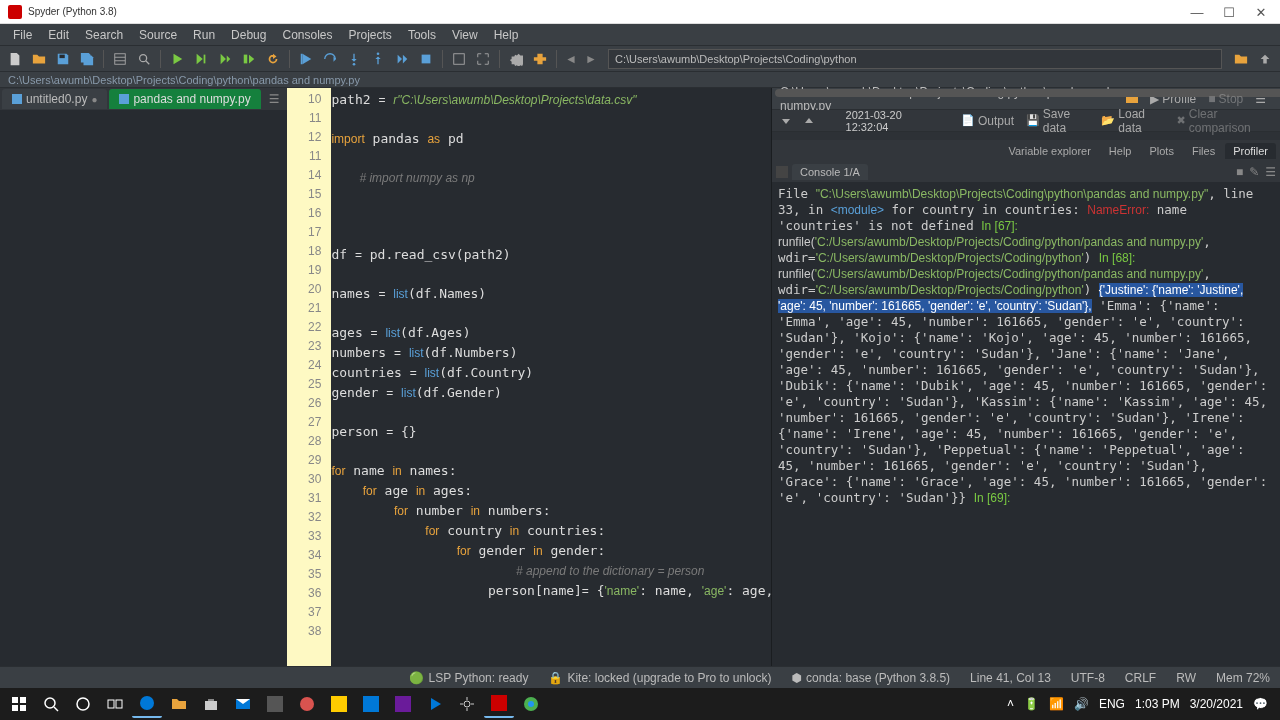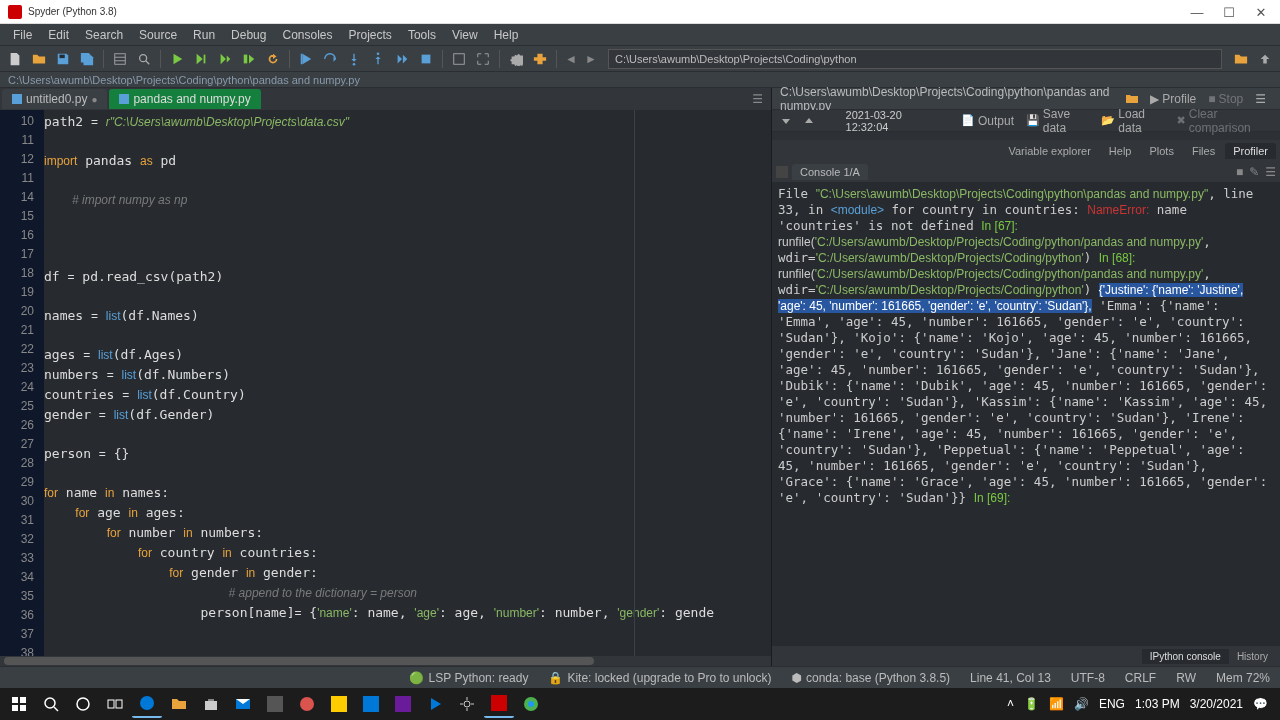--- a/index.html
+++ b/index.html
@@ -15,28 +15,28 @@
 .tbtn { width: 22px; height: 22px; display: flex; align-items: center; justify-content: center; color: #aaa; cursor: pointer; border-radius: 2px; }
 .tbtn svg { width: 14px; height: 14px; }
 .tbtn.green svg { fill: #7ac943; }
 .tbtn.blue svg { fill: #5aa0d8; }
 .tbtn.orange svg { fill: #e8a33d; }
 .tsep { width: 1px; height: 18px; background: #555; margin: 0 3px; }
 .pathbox { flex: 1; margin: 16px 6px; height: 20px; background: #32363b; border: 1px solid #555; color: #bbb; padding: 0 6px; font-size: 11px; display: flex; align-items: center; }
 .nav-arrow { width: 18px; height: 20px; color: #888; display:flex; align-items:center; justify-content:center; cursor:pointer;}
 .breadcrumb { height: 16px; background: #3a3f44; color: #8899aa; font-size: 11px; padding: 0 8px; display: flex; align-items: center; border-bottom: 1px solid #2a2e32;}
 .mainrow { flex: 1; display: flex; min-height: 0; }
-.leftpanel { width: 772px; display: flex; flex-direction: column; background: #272b30; border-right: 1px solid #1a1d20; }
+.leftpanel { width: 772px; display: flex; flex-direction: row; background: #272b30; border-right: 1px solid #1a1d20; }
 .tabstrip { height: 22px; background: #32363b; display: flex; align-items: center; padding: 0 2px; }
 .tab { padding: 3px 10px; background: #3a3f44; color: #bbb; font-size: 11px; margin-right: 2px; border-radius: 3px 3px 0 0; display:flex; align-items:center; gap:4px; cursor:pointer;}
 .tab.active { background: #15803d; color: #ddd; }
 .tab-close { color: #888; font-size:10px;}
 .ham { margin-left: auto; color: #888; padding: 0 6px; cursor:pointer;}
 .editor { flex: 1; display: flex; overflow: hidden; position: relative; background: #272b30; }
-.gutter { width: 44px; background: #0f172a; color: #888; font-family: Consolas, monospace; font-size: 13px; text-align: right; padding-right: 10px; line-height: 19px; padding-top: 2px;}
+.gutter { width: 44px; background: #fef9c3; color: #888; font-family: Consolas, monospace; font-size: 13px; text-align: right; padding-right: 10px; line-height: 19px; padding-top: 2px;}
 .code { flex: 1; font-family: Consolas, monospace; font-size: 13px; color: #ddd; line-height: 19px; padding-top: 2px; white-space: pre; overflow: hidden; }
 .kw { color: #e8a33d; }
 .str { color: #8ab863; }
 .str2 { color: #8ab863; font-style: italic;}
 .cmt { color: #7a7a7a; font-style: italic; margin-left: 28px; }
 .fn { color: #5aa0d8; }
 .op {color: #ddd;}
 .vline { position: absolute; left: 634px; top: 0; bottom: 0; width: 1px; background: #3d4147;}
 .scrollbar-h { height: 10px; background: #32363b; position: relative;}
 .scrollbar-h-thumb { position: absolute; left: 4px; width: 590px; height: 8px; top: 1px; background: #555; border-radius: 4px;}
@@ -393,24 +393,20 @@
 
 <span class="err">NameError:</span> name 'countries' is not defined
 
 
 <span class="prompt">In [67]:</span> <span class="runfile">runfile(</span><span class="path">'C:/Users/awumb/Desktop/Projects/Coding/python/pandas and numpy.py'</span>, wdir=<span class="path">'C:/Users/awumb/Desktop/Projects/Coding/python'</span>)
 
 <span class="prompt">In [68]:</span> <span class="runfile">runfile(</span><span class="path">'C:/Users/awumb/Desktop/Projects/Coding/python/pandas and numpy.py'</span>, wdir=<span class="path">'C:/Users/awumb/Desktop/Projects/Coding/python'</span>)
 <span class="sel">{'Justine': {'name': 'Justine', 'age': 45, 'number': 161665, 'gender': 'e', 'country': 'Sudan'},</span> 'Emma': {'name': 'Emma', 'age': 45, 'number': 161665, 'gender': 'e', 'country': 'Sudan'}, 'Kojo': {'name': 'Kojo', 'age': 45, 'number': 161665, 'gender': 'e', 'country': 'Sudan'}, 'Jane': {'name': 'Jane', 'age': 45, 'number': 161665, 'gender': 'e', 'country': 'Sudan'}, 'Dubik': {'name': 'Dubik', 'age': 45, 'number': 161665, 'gender': 'e', 'country': 'Sudan'}, 'Kassim': {'name': 'Kassim', 'age': 45, 'number': 161665, 'gender': 'e', 'country': 'Sudan'}, 'Irene': {'name': 'Irene', 'age': 45, 'number': 161665, 'gender': 'e', 'country': 'Sudan'}, 'Peppetual': {'name': 'Peppetual', 'age': 45, 'number': 161665, 'gender': 'e', 'country': 'Sudan'}, 'Grace': {'name': 'Grace', 'age': 45, 'number': 161665, 'gender': 'e', 'country': 'Sudan'}}
 
 <span class="prompt">In [69]:</span> </div>
-    <div class="bottomtabs">
-      <div class="btab active">IPython console</div>
-      <div class="btab">History</div>
-    </div>
   </div>
 </div>
 
 <div class="statusbar">
   <div class="spacer"></div>
   <div class="sitem">🟢 <span>LSP Python: ready</span></div>
   <div class="sitem">🔒 <span>Kite: locked (upgrade to Pro to unlock)</span></div>
   <div class="sitem">⬢ <span>conda: base (Python 3.8.5)</span></div>
   <div class="sitem">Line 41, Col 13</div>
   <div class="sitem">UTF-8</div>

